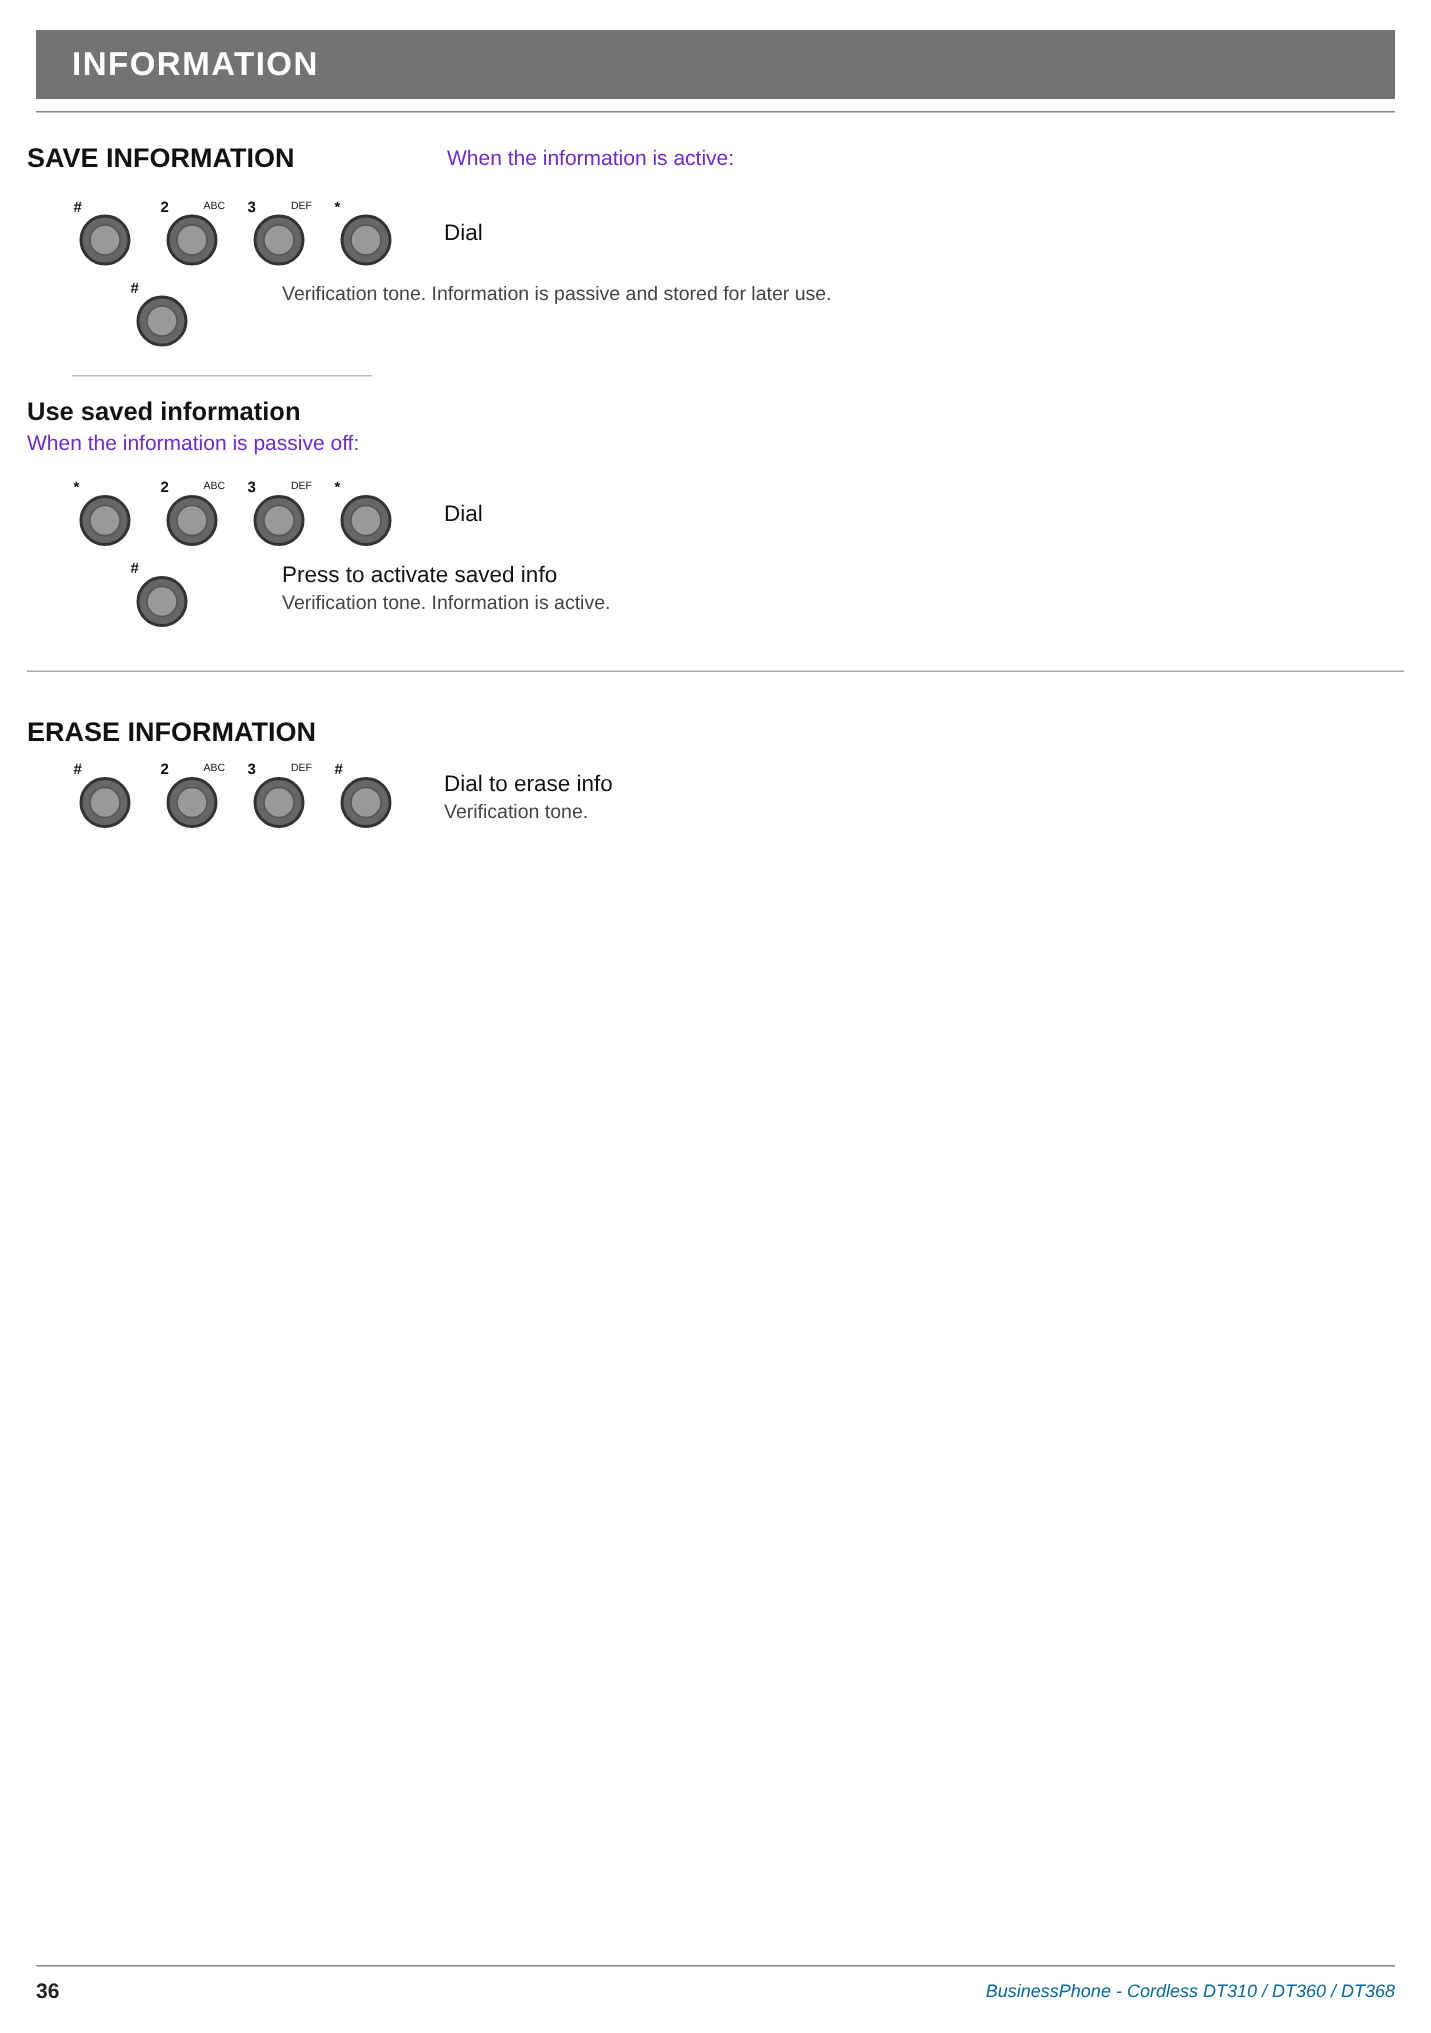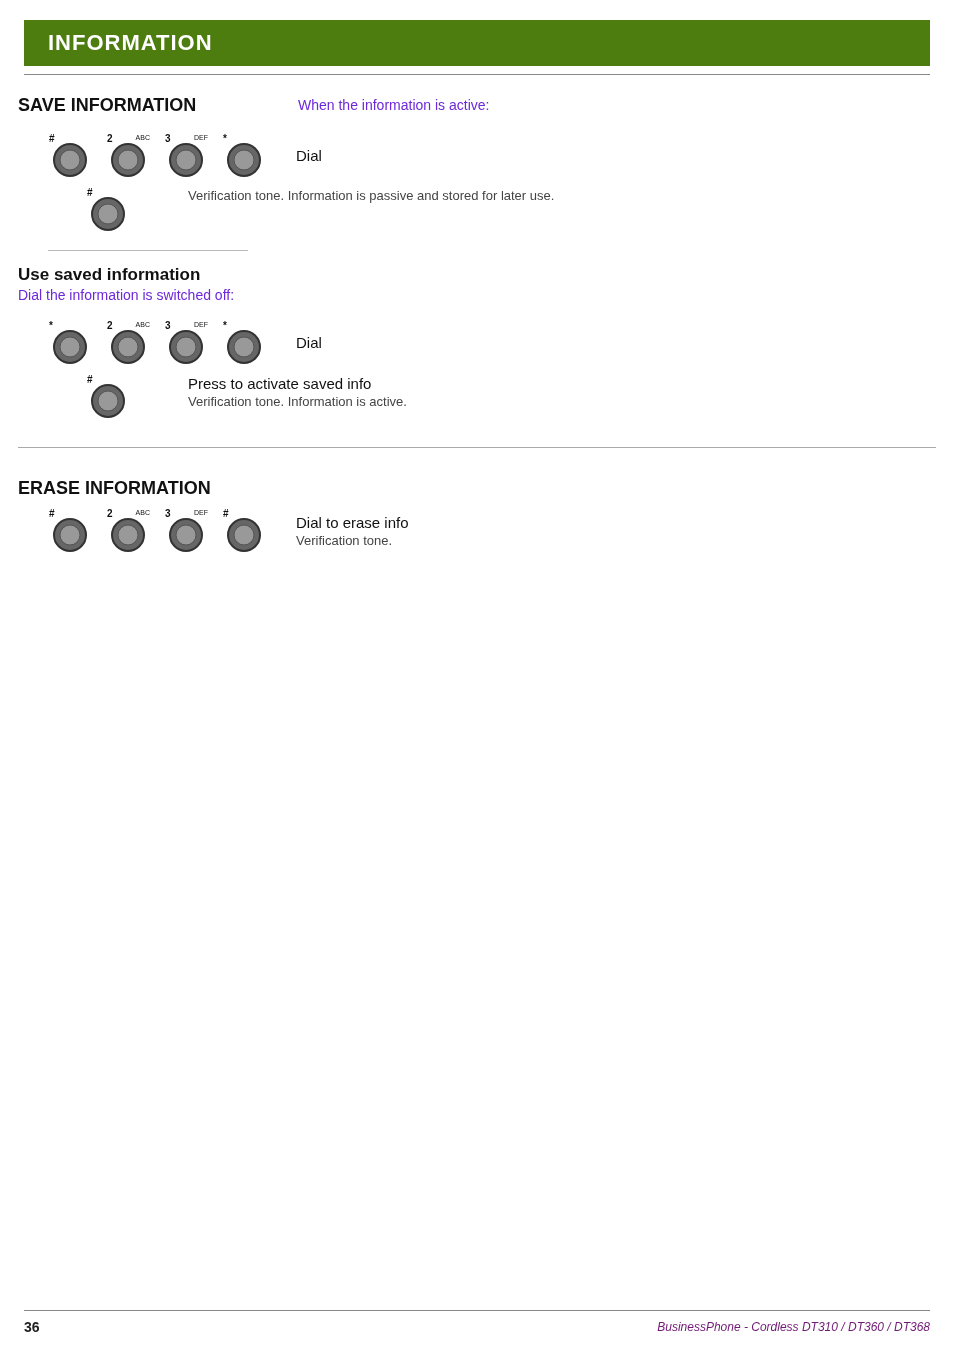--- a/index.html
+++ b/index.html
@@ -8,21 +8,21 @@
       width: 954px;
       min-height: 1355px;
       background: #ffffff;
       font-family: Arial, Helvetica, sans-serif;
       color: #222;
       position: relative;
     }
 
     
     .page-header {
-      background-color: #4d7c0f;
+      background-color: #737373;
       padding: 10px 24px;
       margin: 20px 24px 0 24px;
     }
 
     .page-header-title {
       color: #ffffff;
       font-size: 22px;
       font-weight: bold;
       letter-spacing: 1px;
     }
@@ -143,21 +143,21 @@
     }
 
     .page-number {
       font-size: 14px;
       font-weight: bold;
       color: #222;
     }
 
     .page-footer-brand {
       font-size: 12px;
-      color: #701a75;
+      color: #0369a1;
       font-style: italic;
     }
 
     
     .key-wrap {
       position: relative;
       width: 44px;
       height: 44px;
       flex-shrink: 0;
     }
@@ -276,21 +276,21 @@
       </div>
       <div class="press-text-area">
         <div class="subsection-desc">Verification tone. Information is passive and stored for later use.</div>
       </div>
     </div>
 
     <hr class="subsection-line">
 
     <div class="use-saved-row">
       <span class="section-title" style="font-size:17px;">Use saved information</span>
-      <span class="section-description">Dial the information is switched off:</span>
+      <span class="section-description">When the information is passive off:</span>
     </div>
 
     <div class="key-row">
       <div class="keys-group">
 
         <div class="key-wrap">
           <span class="key-sup">*</span>
           <svg viewBox="0 0 44 44">
             <circle cx="22" cy="26" r="16" fill="#666" stroke="#333" stroke-width="2"></circle>
             <circle cx="22" cy="26" r="10" fill="#999" stroke="#555" stroke-width="1"></circle>

